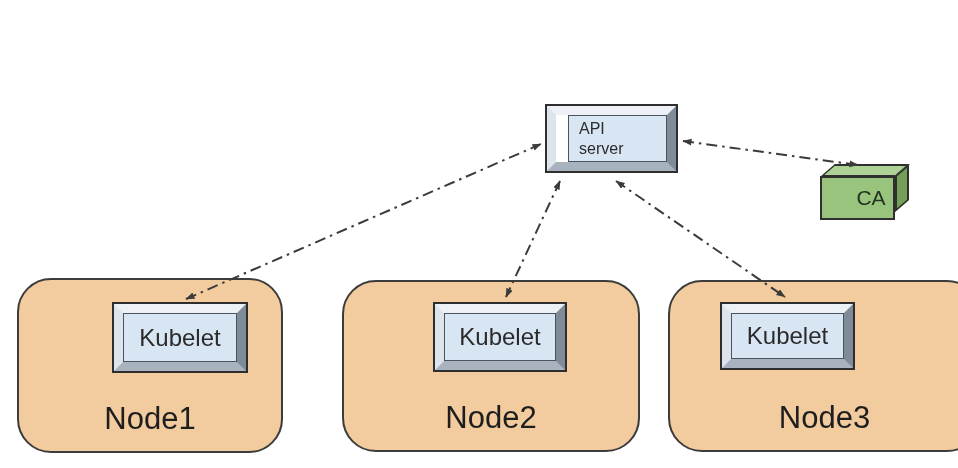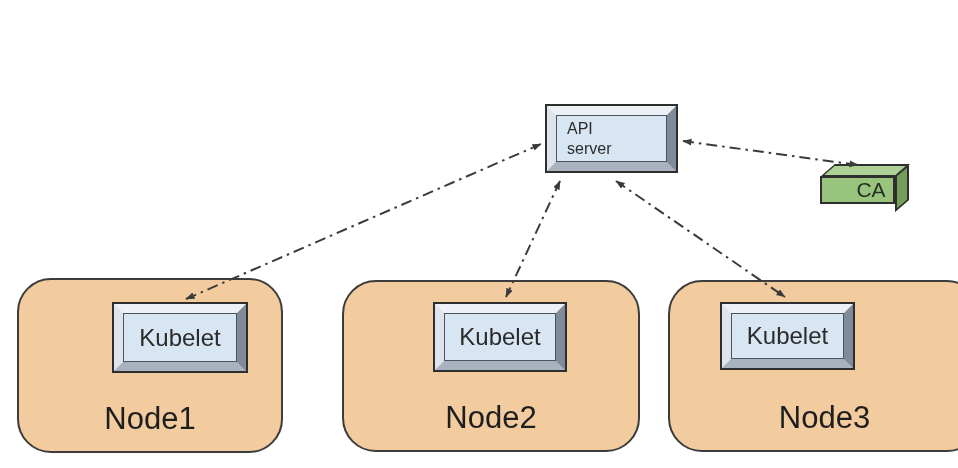--- a/index.html
+++ b/index.html
@@ -77,27 +77,28 @@
   .kubelet-1   { left: 112px; top: 302px; width: 136px; height: 71px; }
   .kubelet-2   { left: 433px; top: 302px; width: 134px; height: 70px; }
   .kubelet-3   { left: 720px; top: 302px; width: 135px; height: 68px; }
 
   .api-box .bevel-face {
     justify-content: flex-start;
     padding-left: 10px;
     font-size: 16px;
     line-height: 1.25;
     white-space: pre-line;
+    margin-left: 12px;
   }
   .kubelet-label { font-size: 24px; }
 
   
   .ca-front {
     position: absolute;
-    left: 820px; top: 176px; width: 75px; height: 28px;
+    left: 820px; top: 176px; width: 75px; height: 44px;
     background: #98c47e;
     border: 2px solid #2f2f2f;
     display: flex; align-items: center; justify-content: center;
     font-size: 21px;
     color: #243321;
     padding-left: 27px;
   }
   .ca-top {
     position: absolute;
     left: 820px; top: 164px; width: 75px; height: 13px;

